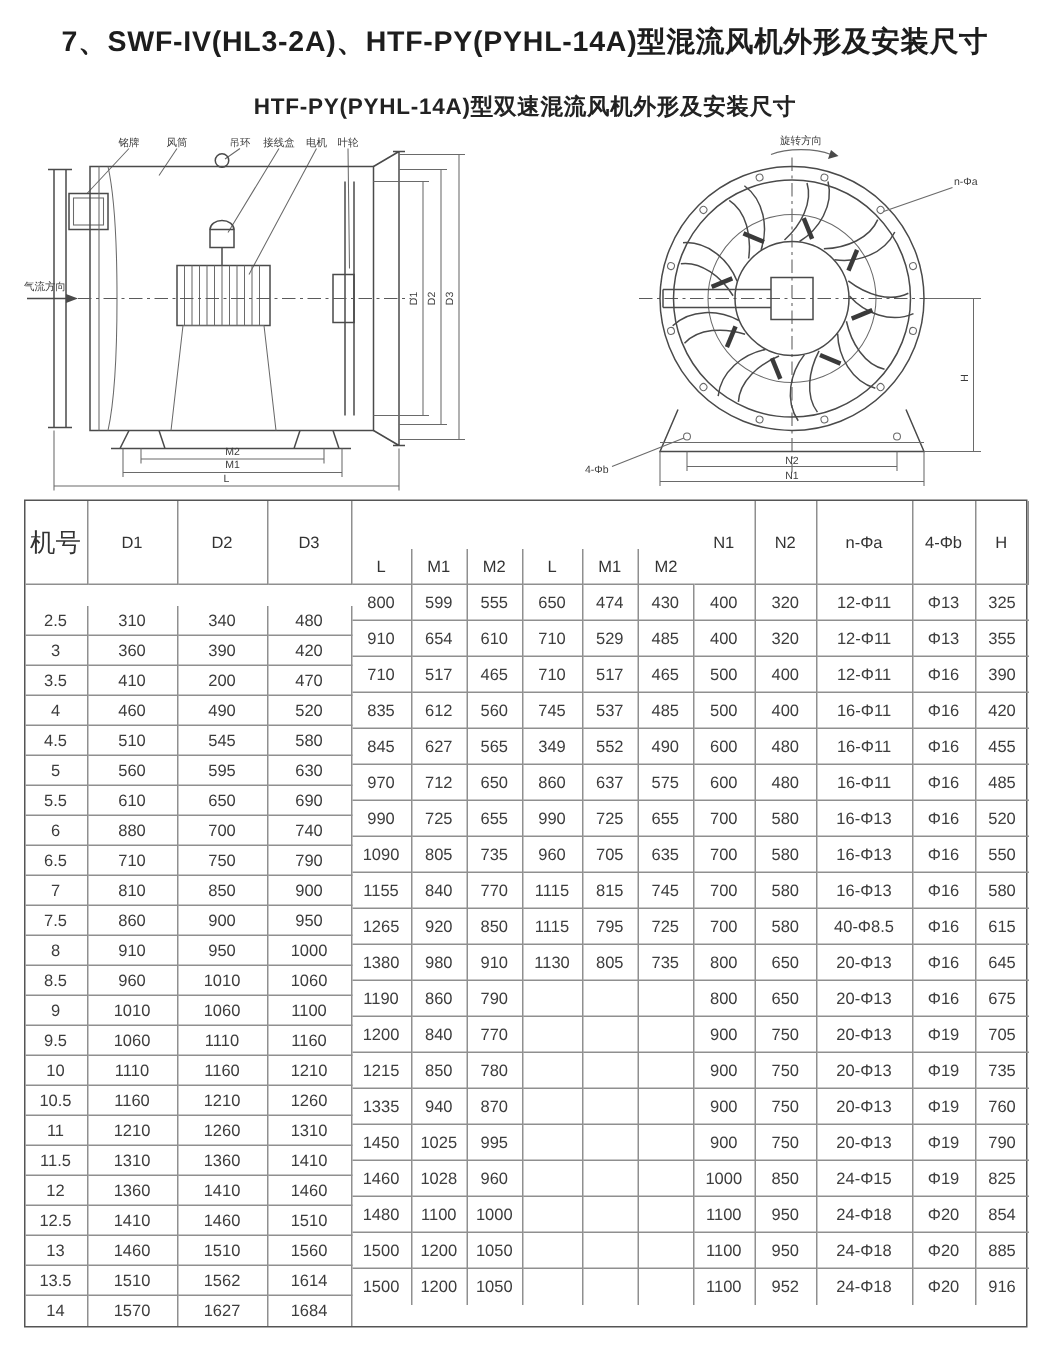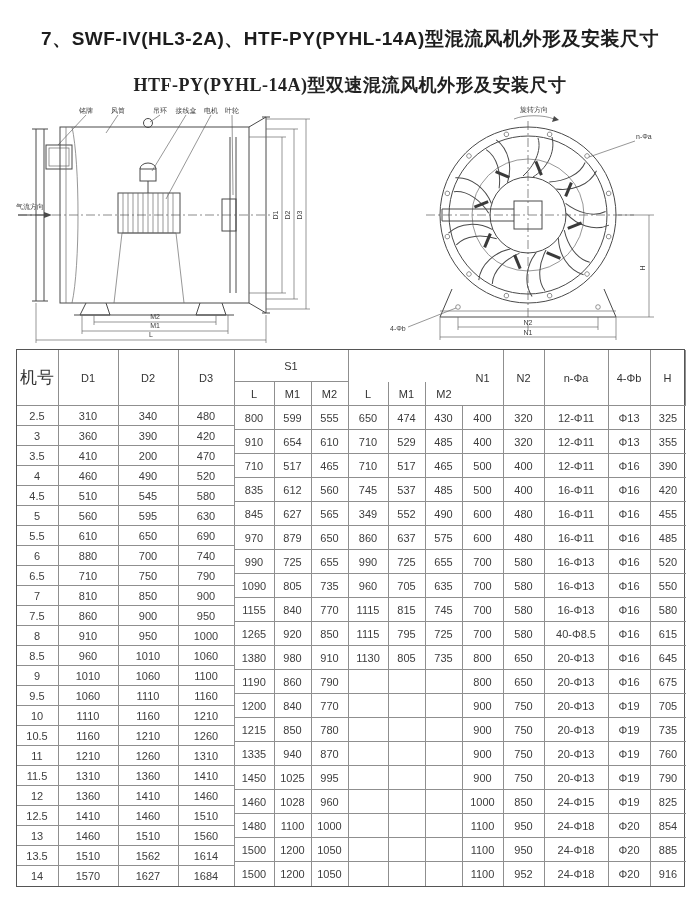--- a/index.html
+++ b/index.html
@@ -5,41 +5,41 @@
   :root{
     --ink:#3a3a3a;
     --line:#8f8f8f;
     --outer:#555;
     --cols-left: 42px 60px 60px 56px;
     --cols-right: 40px 37px 37px 40px 37px 37px 41px 41px 64px 42px 35px;
   }
   *{box-sizing:border-box;margin:0;padding:0;}
   html,body{background:#fff;}
   body{width:700px;height:897px;overflow:hidden;font-family:"Liberation Sans",sans-serif;color:var(--ink);}
-  .page{width:700px;height:897px;padding:24px 14px 0 14px;position:relative;}
+  .page{width:700px;height:897px;padding:13px 14px 0 14px;position:relative;}
   .main-title{font-size:19px;font-weight:bold;text-align:center;letter-spacing:.5px;color:#1d1d1d;margin-top:2px;}
-  .sub-title{font-size:18px;font-weight:bold;text-align:center;letter-spacing:.5px;color:#222;margin-top:21px;font-family:Liberation Serif, serif;}
+  .sub-title{font-size:15px;font-weight:bold;text-align:center;letter-spacing:.5px;color:#222;margin-top:21px;}
   .drawings{display:flex;justify-content:space-between;align-items:flex-start;margin-top:6px;height:244px;}
   svg{display:block;}
   svg text{font-family:"Liberation Sans",sans-serif;fill:#3c3c3c;}
   .ln{stroke:#4a4a4a;stroke-width:1;fill:none;}
   .thin{stroke:#6a6a6a;stroke-width:.7;fill:none;}
   .dash{stroke:#5a5a5a;stroke-width:.7;fill:none;stroke-dasharray:9 3 2 3;}
   .thick{stroke:#3a3a3a;stroke-width:3;fill:none;}
 
   .spec-table{width:669px;margin:2px auto 0 auto;border:1.5px solid var(--outer);}
   .tbl-header{display:grid;grid-template-columns:var(--cols-left) var(--cols-right);grid-template-rows:32px 24px;}
   .hc{border-right:1px solid var(--line);border-bottom:1px solid var(--line);display:flex;align-items:center;justify-content:center;font-size:11px;color:#333;}
   .hc.span2{grid-row:1/3;}
   .hc.grp{grid-row:1;}
   .hc.sub{grid-row:2;}
   .hc:nth-last-child(1){border-right:none;}
   .hc-model{font-size:17px;}
   .tbl-body{display:flex;}
-  .left-grid{display:grid;grid-template-columns:var(--cols-left);grid-auto-rows:20px;}
+  .left-grid{display:grid;grid-template-columns:var(--cols-left);grid-auto-rows:20px;margin-top:14px;}
   .right-grid{display:grid;grid-template-columns:var(--cols-right);grid-auto-rows:24px;}
   .cell{border-right:1px solid var(--line);border-bottom:1px solid var(--line);display:flex;align-items:center;justify-content:center;font-size:11px;color:#3d3d3d;white-space:nowrap;overflow:hidden;}
   .right-grid .cell:nth-child(11n){border-right:none;}
   .left-grid .cell:nth-last-child(-n+4){border-bottom:none;text-align:center;}
   .right-grid .cell:nth-last-child(-n+11){border-bottom:none;}
   .footnote{font-size:12.5px;font-weight:bold;color:#2e2e2e;margin:7px 0 0 16px;letter-spacing:.5px;}
 </style>
 </head>
 <body>
 
@@ -232,21 +232,20 @@
       <text transform="translate(259,165) rotate(-90)" font-size="7" text-anchor="middle">H</text>
     </svg>
   </div>
 
   <div class="spec-table">
     <div class="tbl-header">
       <div class="hc span2 hc-model">机号</div>
       <div class="hc span2">D1</div>
       <div class="hc span2">D2</div>
       <div class="hc span2">D3</div>
-      <div class="hc grp" style="grid-column:5/8">S1</div>
       <div class="hc span2" style="grid-column:11">N1</div>
       <div class="hc span2" style="grid-column:12">N2</div>
       <div class="hc span2" style="grid-column:13">n-Φa</div>
       <div class="hc span2" style="grid-column:14">4-Φb</div>
       <div class="hc span2" style="grid-column:15">H</div>
       <div class="hc sub" style="grid-column:5">L</div>
       <div class="hc sub" style="grid-column:6">M1</div>
       <div class="hc sub" style="grid-column:7">M2</div>
       <div class="hc sub" style="grid-column:8">L</div>
       <div class="hc sub" style="grid-column:9">M1</div>
@@ -401,21 +400,21 @@
           <div class="cell">565</div>
           <div class="cell">349</div>
           <div class="cell">552</div>
           <div class="cell">490</div>
           <div class="cell">600</div>
           <div class="cell">480</div>
           <div class="cell">16-Φ11</div>
           <div class="cell">Φ16</div>
           <div class="cell">455</div>
           <div class="cell">970</div>
-          <div class="cell">879</div>
+          <div class="cell">712</div>
           <div class="cell">650</div>
           <div class="cell">860</div>
           <div class="cell">637</div>
           <div class="cell">575</div>
           <div class="cell">600</div>
           <div class="cell">480</div>
           <div class="cell">16-Φ11</div>
           <div class="cell">Φ16</div>
           <div class="cell">485</div>
           <div class="cell">990</div>

